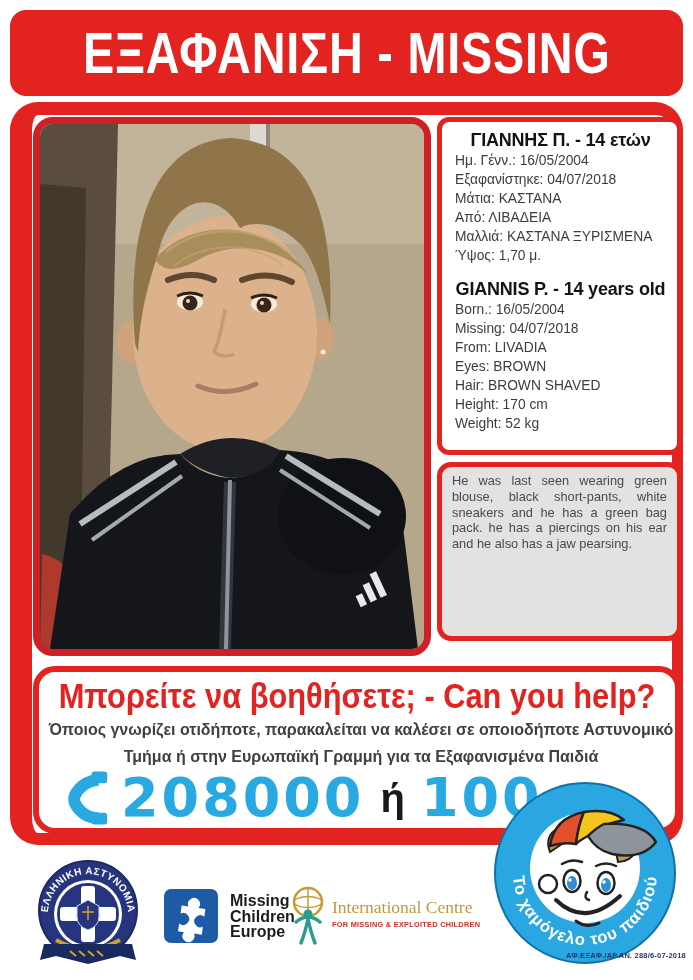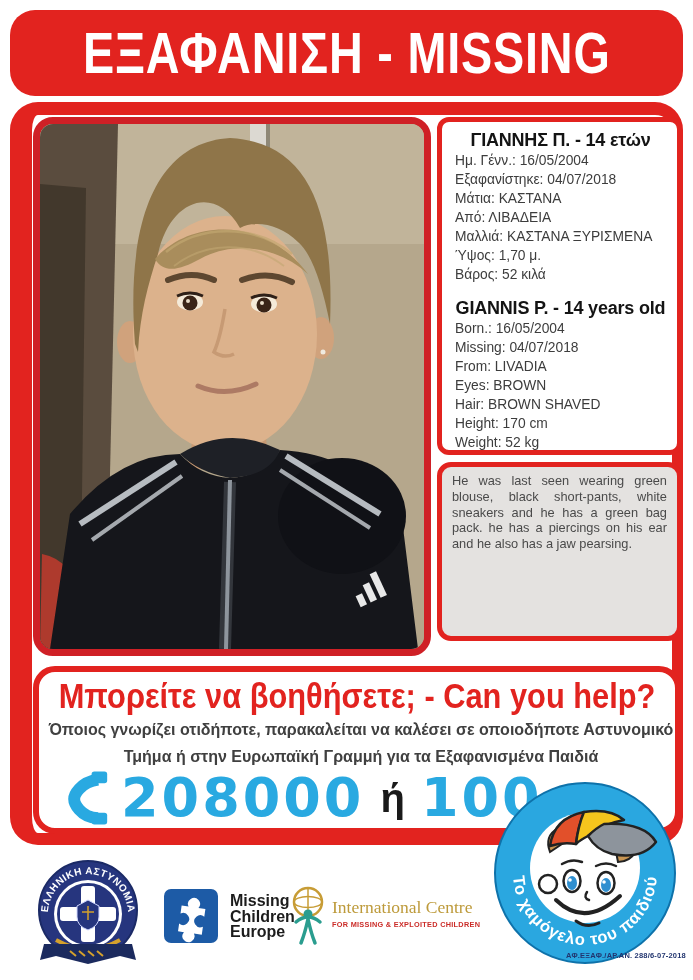--- a/index.html
+++ b/index.html
@@ -1,20 +1,20 @@
 <!DOCTYPE html>
 <html><head>
 <meta charset="utf-8">
 <style>
   html,body{margin:0;padding:0;background:#ffffff;}
   body{width:693px;height:980px;overflow:hidden;font-family:"Liberation Sans","DejaVu Sans",sans-serif;}
   .poster{position:relative;width:693px;height:980px;background:#fff;}
 
   
-  .banner{position:absolute;left:10px;top:10px;width:673px;height:86px;background:#e2231f;border-radius:25px;display:flex;align-items:center;justify-content:center;}
+  .banner{position:absolute;left:10px;top:10px;width:673px;height:86px;background:#e2231f;border-radius:16px;display:flex;align-items:center;justify-content:center;}
   .banner-title{color:#fff;font-weight:800;font-size:57px;letter-spacing:1px;transform:scaleX(.82);white-space:nowrap;line-height:1;}
 
   
   .frame{position:absolute;left:10px;top:102px;width:673px;height:743px;box-sizing:border-box;border:solid #e2231f;border-width:13px 11px 12px 22px;border-radius:28px;background:transparent;z-index:0;}
 
   
   .photo-card{position:absolute;left:33px;top:117px;width:398px;height:539px;box-sizing:border-box;border:7px solid #cf2026;border-radius:20px;overflow:hidden;background:#b3a489;z-index:1;}
   .photo-card svg{display:block;}
 
   
@@ -124,21 +124,20 @@
   </div>
 
   <div class="info-card">
     <div class="info-heading">ΓΙΑΝΝΗΣ Π. - 14 ετών</div>
     <div class="info-line">Ημ. Γένν.: 16/05/2004</div>
     <div class="info-line">Εξαφανίστηκε: 04/07/2018</div>
     <div class="info-line">Μάτια: ΚΑΣΤΑΝΑ</div>
     <div class="info-line">Από: ΛΙΒΑΔΕΙΑ</div>
     <div class="info-line">Μαλλιά: ΚΑΣΤΑΝΑ ΞΥΡΙΣΜΕΝΑ</div>
     <div class="info-line">Ύψος: 1,70 μ.</div>
-    <div class="info-line">Βάρος: 52 κιλά</div>
     <div class="info-heading second">GIANNIS P. - 14 years old</div>
     <div class="info-line">Born.: 16/05/2004</div>
     <div class="info-line">Missing: 04/07/2018</div>
     <div class="info-line">From: LIVADIA</div>
     <div class="info-line">Eyes: BROWN</div>
     <div class="info-line">Hair: BROWN SHAVED</div>
     <div class="info-line">Height: 170 cm</div>
     <div class="info-line">Weight: 52 kg</div>
   </div>
 

